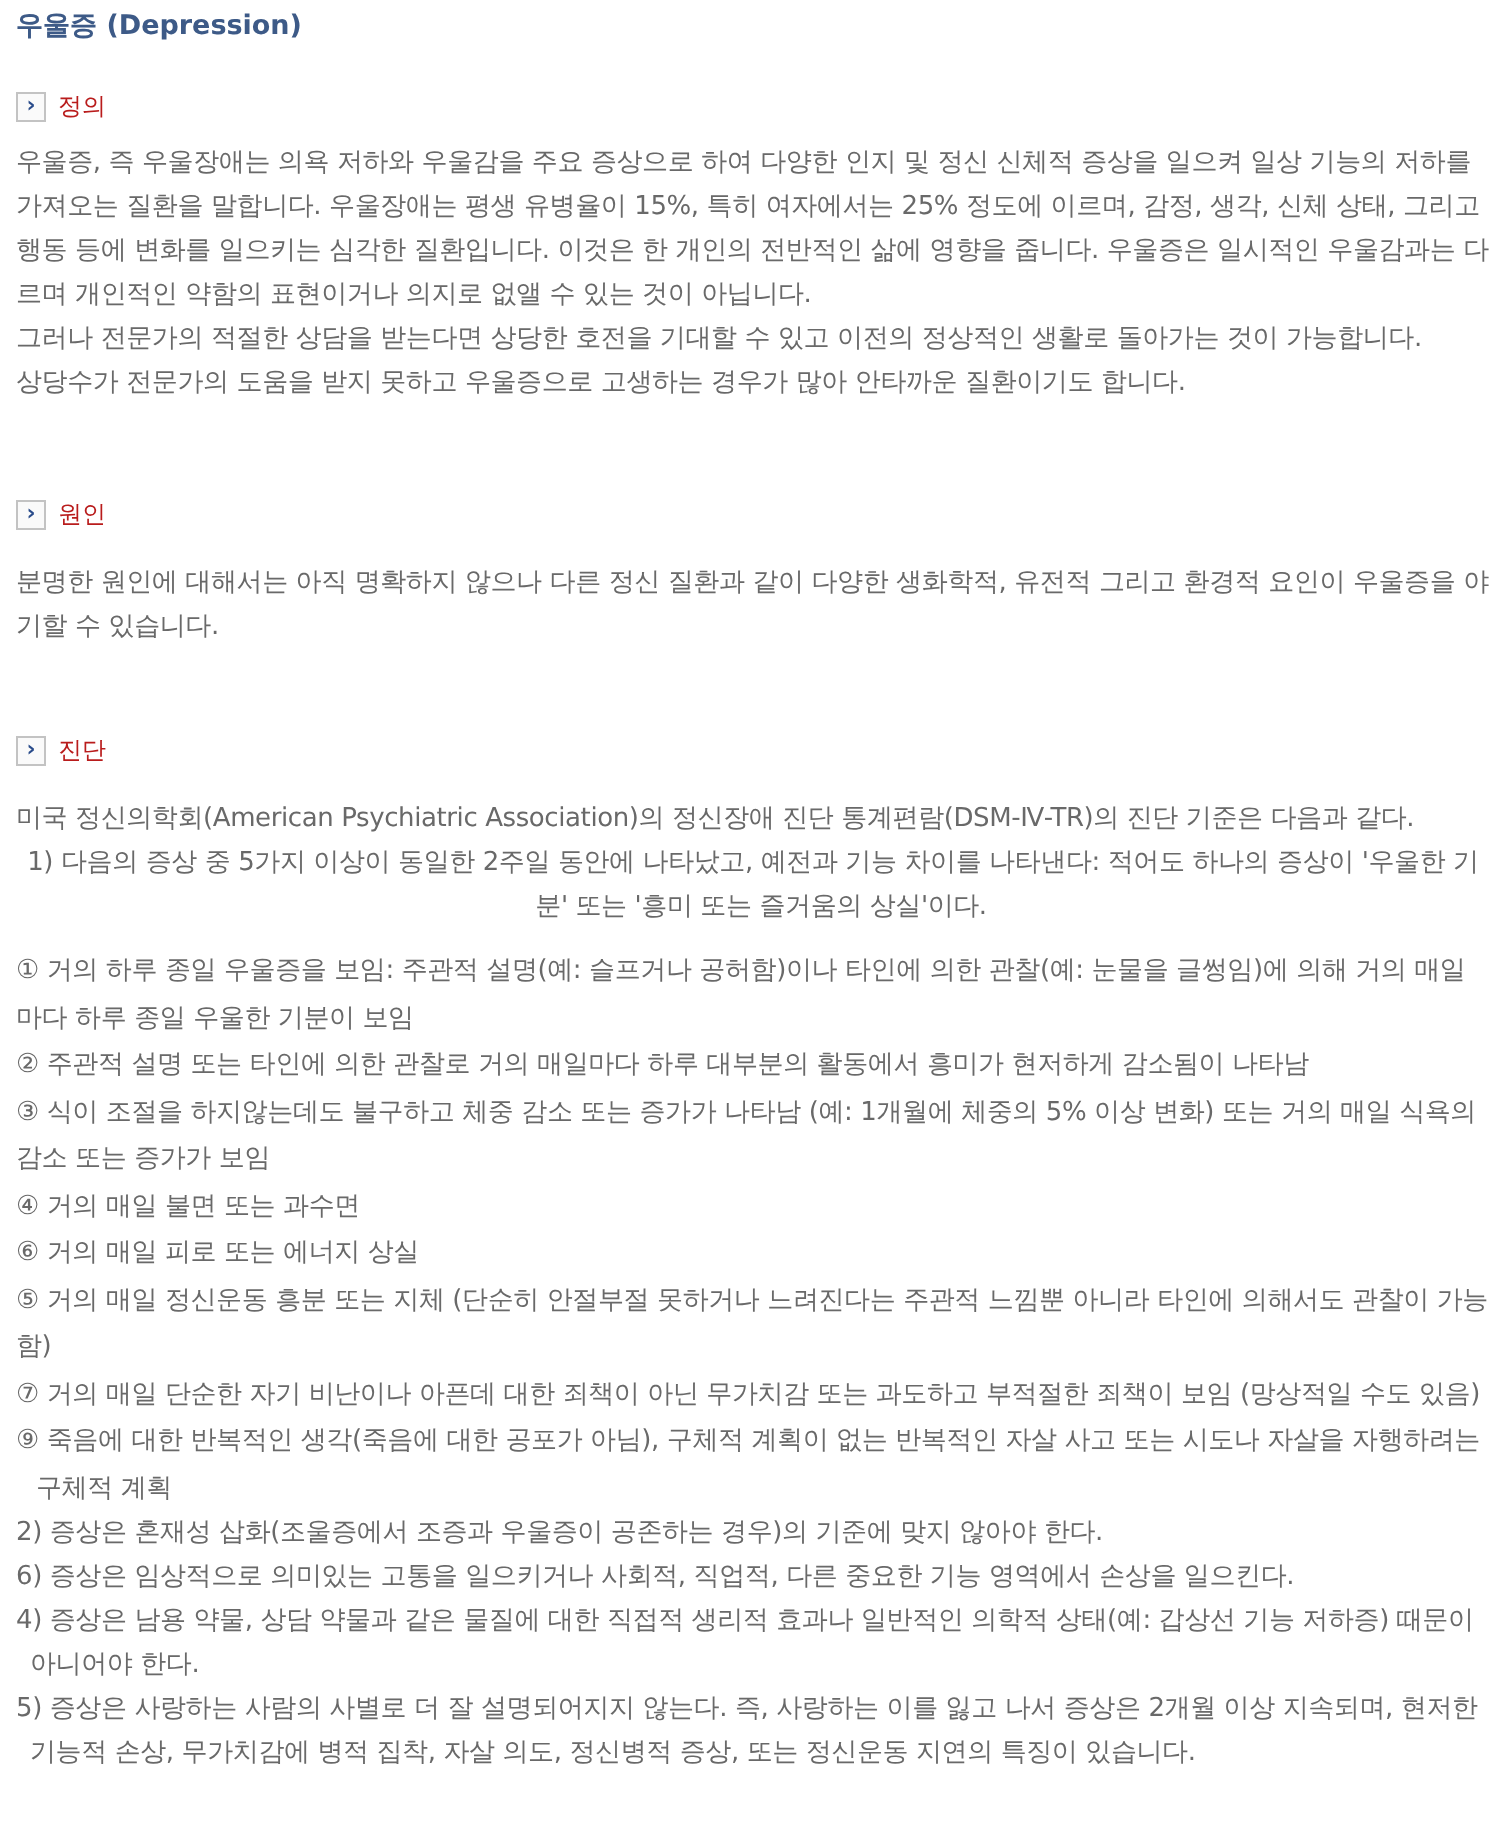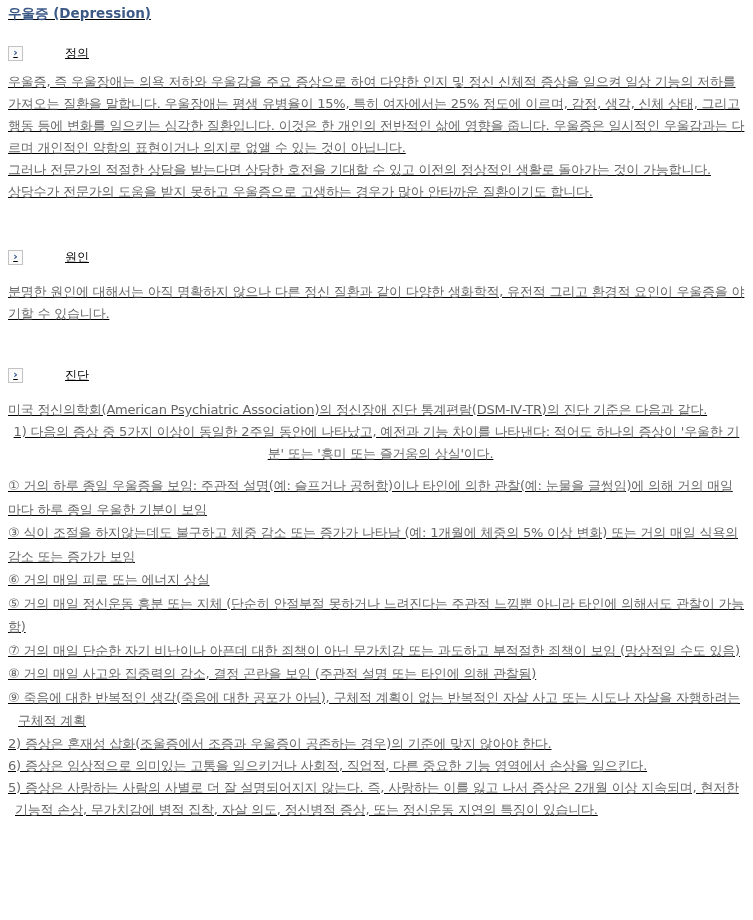--- a/index.html
+++ b/index.html
@@ -9,21 +9,20 @@
   }
   body {
     width: 753px;
     height: 920px;
     overflow: hidden;
     font-family: "DejaVu Sans", "Liberation Sans", sans-serif;
   }
   .page {
     padding: 5px 8px 0 8px;
     width: 737px;
-    text-decoration: underline;
   }
   .title {
     margin: 0;
     font-size: 13.5px;
     font-weight: bold;
     color: #3d5a87;
     line-height: 16px;
   }
   .section { margin: 0; }
   .sec-def   { margin-top: 24px; }
@@ -48,22 +47,21 @@
   }
   .sec-icon .glyph {
     color: #2a4c8b;
     font-size: 11px;
     font-weight: bold;
     line-height: 1;
     transform: translateY(-1px);
   }
   .sec-label {
     font-size: 12px;
-    color: #000000;
-    margin-left: 36px;
+    color: #b91c1c;
   }
   .sec-body {
     margin-top: 10px;
     font-size: 13px;
     color: #696969;
     line-height: 22px;
     letter-spacing: -0.2px;
   }
   .sec-cause .sec-body { margin-top: 16px; }
   .sec-diag  .sec-body { margin-top: 16px; }
@@ -130,27 +128,29 @@
         </span>
       <span class="sec-label">진단</span>
     </div>
     <div class="sec-body">
       <p>미국 정신의학회(American Psychiatric Association)의 정신장애 진단 통계편람(DSM-Ⅳ-TR)의 진단 기준은 다음과 같다.</p>
 
       <p class="crit1">1) 다음의 증상 중 5가지 이상이 동일한 2주일 동안에 나타났고, 예전과 기능 차이를 나타낸다: 적어도 하나의 증상이 '우울한 기분' 또는 '흥미 또는 즐거움의 상실'이다.</p>
 
       <div class="symptoms">
         <p class="symptom">① 거의 하루 종일 우울증을 보임: 주관적 설명(예: 슬프거나 공허함)이나 타인에 의한 관찰(예: 눈물을 글썽임)에 의해 거의 매일마다 하루 종일 우울한 기분이 보임</p>
+        <p class="symptom">② 주관적 설명 또는 타인에 의한 관찰로 거의 매일마다 하루 대부분의 활동에서 흥미가 현저하게 감소됨이 나타남</p>
         <p class="symptom">③ 식이 조절을 하지않는데도 불구하고 체중 감소 또는 증가가 나타남 (예: 1개월에 체중의 5% 이상 변화) 또는 거의 매일 식욕의 감소 또는 증가가 보임</p>
+        <p class="symptom">④ 거의 매일 불면 또는 과수면</p>
         <p class="symptom">⑥ 거의 매일 피로 또는 에너지 상실</p>
         <p class="symptom">⑤ 거의 매일 정신운동 흥분 또는 지체 (단순히 안절부절 못하거나 느려진다는 주관적 느낌뿐 아니라 타인에 의해서도 관찰이 가능함)</p>
         <p class="symptom">⑦ 거의 매일 단순한 자기 비난이나 아픈데 대한 죄책이 아닌 무가치감 또는 과도하고 부적절한 죄책이 보임 (망상적일 수도 있음)</p>
-        <p class="symptom">⑧ 거의 매일 사고와 집중력의 감소, 결정 곤란을 보임 (주관적 설명 또는 타인에 의해 관찰됨)</p>
         <p class="symptom hang">⑨ 죽음에 대한 반복적인 생각(죽음에 대한 공포가 아님), 구체적 계획이 없는 반복적인 자살 사고 또는 시도나 자살을 자행하려는 구체적 계획</p>
       </div>
 
       <p class="criterion">2) 증상은 혼재성 삽화(조울증에서 조증과 우울증이 공존하는 경우)의 기준에 맞지 않아야 한다.</p>
       <p class="criterion">6) 증상은 임상적으로 의미있는 고통을 일으키거나 사회적, 직업적, 다른 중요한 기능 영역에서 손상을 일으킨다.</p>
+      <p class="criterion">4) 증상은 남용 약물, 상담 약물과 같은 물질에 대한 직접적 생리적 효과나 일반적인 의학적 상태(예: 갑상선 기능 저하증) 때문이 아니어야 한다.</p>
       <p class="criterion">5) 증상은 사랑하는 사람의 사별로 더 잘 설명되어지지 않는다. 즉, 사랑하는 이를 잃고 나서 증상은 2개월 이상 지속되며, 현저한 기능적 손상, 무가치감에 병적 집착, 자살 의도, 정신병적 증상, 또는 정신운동 지연의 특징이 있습니다.</p>
     </div>
   </div>
 
 </div>
 
 </body></html>

